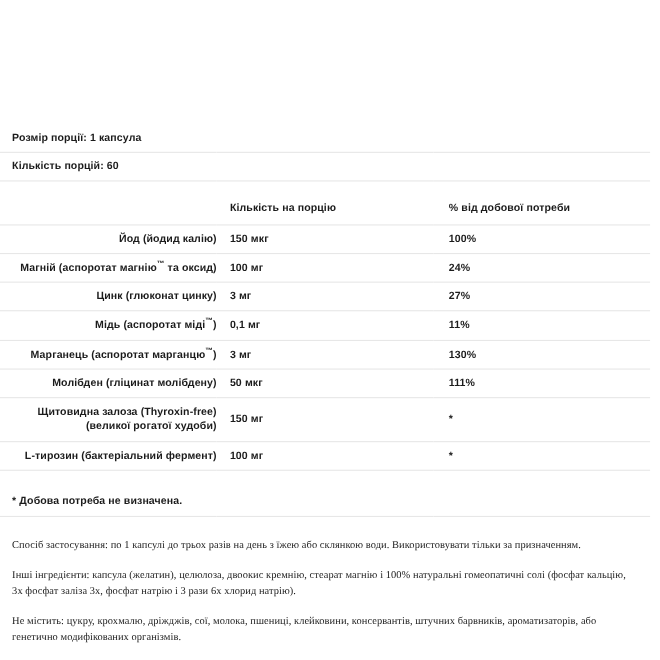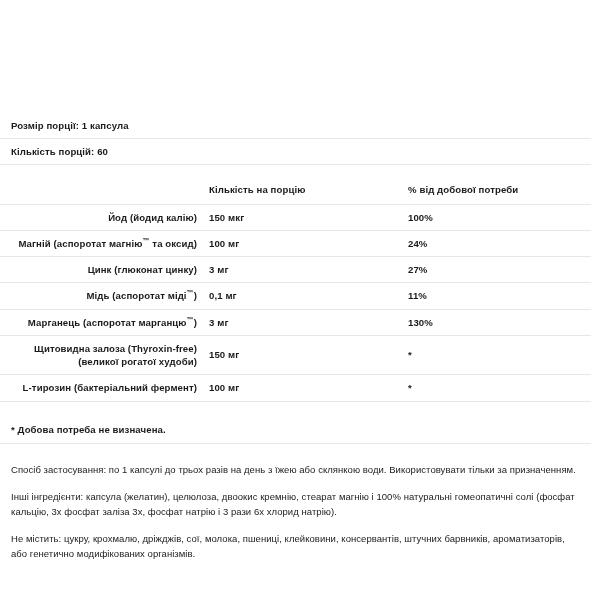--- a/index.html
+++ b/index.html
@@ -67,20 +67,21 @@
     line-height: 0;
     font-weight: 700;
   }
 
   
   .notes {
     margin-top: 19px;
     width: 566px;
     padding-left: 11px;
     box-sizing: content-box;
+    font-family: Liberation Serif, serif;
   }
   .notes p {
     margin: 0 0 13px 0;
     font-size: 9.5px;
     font-weight: 400;
     line-height: 1.52;
     color: #1b1b1b;
     letter-spacing: 0.005em;
   }
   .notes p:last-child { margin-bottom: 16px; }
@@ -134,20 +135,25 @@
         <td class="col-amount">0,1 мг</td>
         <td class="col-dv">11%</td>
       </tr>
 
       <tr>
         <td class="col-name"><span>Марганець (аспоротат марганцю</span><span class="tm">™</span><span>)</span></td>
         <td class="col-amount">3 мг</td>
         <td class="col-dv">130%</td>
       </tr>
 
+      <tr>
+        <td class="col-name"><span>Молібден (гліцинат молібдену)</span></td>
+        <td class="col-amount">50 мкг</td>
+        <td class="col-dv">111%</td>
+      </tr>
 
       <tr>
         <td class="col-name"><span>Щитовидна залоза (Thyroxin-free) (великої рогатої худоби)</span></td>
         <td class="col-amount">150 мг</td>
         <td class="col-dv">*</td>
       </tr>
 
       <tr>
         <td class="col-name"><span>L-тирозин (бактеріальний фермент)</span></td>
         <td class="col-amount">100 мг</td>

